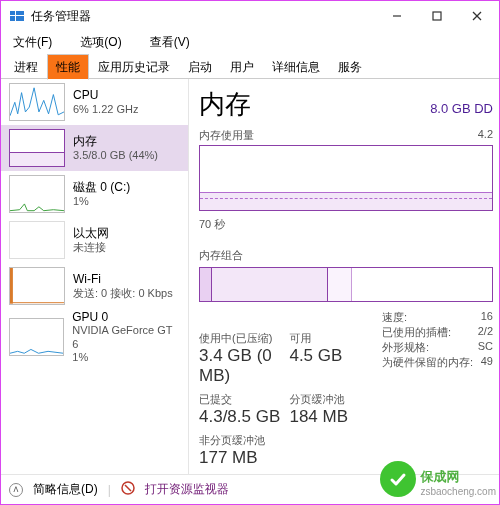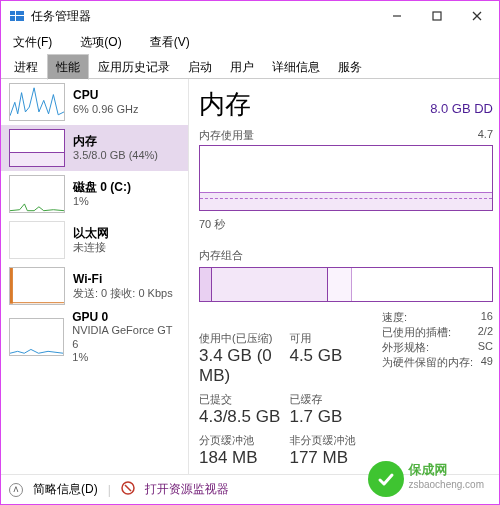--- a/index.html
+++ b/index.html
@@ -7,49 +7,49 @@
 .window { border: 1px solid #d946ef; width: 500px; height: 505px; display: flex; flex-direction: column; }
 .titlebar { height: 30px; display: flex; align-items: center; padding: 0 2px 0 8px; }
 .titlebar .app-icon { width: 16px; height: 16px; margin-right: 6px; }
 .titlebar .title { flex: 1; font-size: 12px; }
 .winbtns { display: flex; }
 .winbtn { width: 40px; height: 28px; display: flex; align-items: center; justify-content: center; color: #444; }
 .menubar { height: 22px; display: flex; align-items: flex-end; padding: 0 6px; gap: 16px; font-size: 12px; }
 .menubar span { padding: 2px 6px; }
 .tabbar { height: 26px; display: flex; align-items: center; border-bottom: 1px solid #ccc; padding: 0 4px; font-size: 12px; gap: 0; }
 .tab { padding: 4px 8px 3px; border: 1px solid transparent; border-bottom: none; position: relative; top: 1px; white-space: nowrap; }
-.tab.active { border-color: #ccc; background: #a3a3a3; border-bottom: 1px solid #fff; }
+.tab.active { border-color: #ccc; background: #f97316; border-bottom: 1px solid #fff; }
 .body { flex: 1; display: flex; overflow: hidden; }
 .sidebar { width: 188px; border-right: 1px solid #e5e5e5; overflow: hidden; }
 .side-item { display: flex; align-items: center; height: 46px; padding: 4px 8px; gap: 8px; }
 .side-item.active { background: #e6d8ed; }
 .thumb { width: 56px; height: 38px; border: 1px solid #bfbfbf; background: #fff; position: relative; overflow: hidden; }
 .side-text { display: flex; flex-direction: column; line-height: 1.2; }
-.side-text .lbl { font-size: 12px; font-weight: bold; }
+.side-text .lbl { font-size: 12px; }
 .side-text .sub { font-size: 11px; color: #555; }
 .main { flex: 1; padding: 8px 6px 6px 10px; overflow: hidden; display: flex; flex-direction: column; }
 .main-title { font-size: 26px; font-weight: 300; }
 .main-title-row { display: flex; align-items: baseline; justify-content: space-between; }
 .main-cap { font-size: 13px; color: #4c1d95; white-space: nowrap; }
 .section-label { font-size: 11px; color: #555; margin-top: 6px; display: flex; justify-content: space-between; }
 .mem-graph { border: 1px solid #8b3fa8; height: 78px; margin-top: 2px; position: relative; background: #fff; }
 .mem-graph .band { position: absolute; left: 0; right: 0; background: #f3e7f8; }
 .mem-graph .line { position: absolute; left: 0; right: 0; border-top: 1px solid #b36dd0; }
 .mem-graph .dash { border-top: 1px dashed #b36dd0; }
 .comp-box { border: 1px solid #8b3fa8; height: 42px; margin-top: 4px; position: relative; background: #fff; }
 .comp-seg { position: absolute; top: 0; bottom: 0; }
 .stats { display: grid; grid-template-columns: 1fr 1fr; column-gap: 8px; row-gap: 6px; margin-top: 21px; }
 .stat .k { font-size: 11px; color: #555; }
 .stat .v { font-size: 17px; color: #333; font-weight: 400; }
 .right-col { font-size: 11px; color: #555; }
 .right-col .row { display: flex; justify-content: space-between; gap: 6px; white-space: nowrap; }
 .footer { height: 30px; border-top: 1px solid #e5e5e5; display: flex; align-items: center; padding: 0 8px; gap: 10px; font-size: 12px; }
 .footer .chev { width: 14px; height: 14px; border: 1px solid #888; border-radius: 50%; display: inline-flex; align-items: center; justify-content: center; font-size: 10px; color: #555; }
 .footer .link { color: #701a75; display: flex; align-items: flex-start; gap: 10px; }
-.watermark { position: absolute; right: 16px; bottom: 8px; display: flex; align-items: flex-start; gap: 4px; }
+.watermark { position: absolute; right: 4px; bottom: 8px; display: flex; align-items: flex-end; gap: 4px; }
 .wm-badge { width: 36px; height: 36px; border-radius: 50%; background: #3fc431; display: flex; align-items: center; justify-content: center; }
 .wm-text { font-size: 13px; color: #50b040; font-weight: bold; }
 .wm-sub { font-size: 10px; color: #999; }
 
 .spark { position: absolute; left: 0; right: 0; bottom: 0; }
 </style>
 </head>
 <body>
 
 <div class="window">
@@ -102,21 +102,21 @@
   <div class="body">
     <div class="sidebar">
       <div class="side-item">
         <div class="thumb">
             <svg class="spark" viewBox="0 0 56 38" preserveAspectRatio="none">
               <polyline points="0,34 5,20 8,32 12,10 16,30 20,25 25,5 30,30 35,18 40,32 45,12 50,33 56,30" fill="none" stroke="#2b8fd3" stroke-width="1"></polyline>
             </svg>
           </div>
         <div class="side-text">
             <span class="lbl">CPU</span>
-            <span class="sub">6%  0.96 GHz</span>
+            <span class="sub">6%  1.22 GHz</span>
           </div>
       </div>
       <div class="side-item active">
         <div class="thumb" style="border-color:#8b3fa8">
             <div style="position:absolute;left:0;right:0;top:22px;bottom:0;background:#f3e7f8;border-top:1px solid #8b3fa8"></div>
           </div>
         <div class="side-text">
             <span class="lbl">内存</span>
             <span class="sub">3.5/8.0 GB (44%)</span>
           </div>
@@ -165,21 +165,21 @@
       </div>
     </div>
 
     <div class="main">
       <div class="main-title-row">
         <div class="main-title">内存</div>
         <div class="main-cap">8.0 GB DD</div>
       </div>
       <div class="section-label">
           <span>内存使用量</span>
-          <span>4.7</span>
+          <span>4.2</span>
         </div>
       <div class="mem-graph">
         <div class="band" style="top:46px;bottom:0"></div>
         <div class="line" style="top:46px"></div>
         <div class="line dash" style="top:52px"></div>
       </div>
       <div class="section-label">
           <span>70 秒</span>
         </div>
       <div class="section-label" style="margin-top:16px">
@@ -197,24 +197,20 @@
               <div class="k">使用中(已压缩)</div>
               <div class="v">3.4 GB (0 MB)</div>
             </div>
           <div class="stat">
               <div class="k">可用</div>
               <div class="v">4.5 GB</div>
             </div>
           <div class="stat">
               <div class="k">已提交</div>
               <div class="v">4.3/8.5 GB</div>
-            </div>
-          <div class="stat">
-              <div class="k">已缓存</div>
-              <div class="v">1.7 GB</div>
             </div>
           <div class="stat">
               <div class="k">分页缓冲池</div>
               <div class="v">184 MB</div>
             </div>
           <div class="stat">
               <div class="k">非分页缓冲池</div>
               <div class="v">177 MB</div>
             </div>
         </div>

